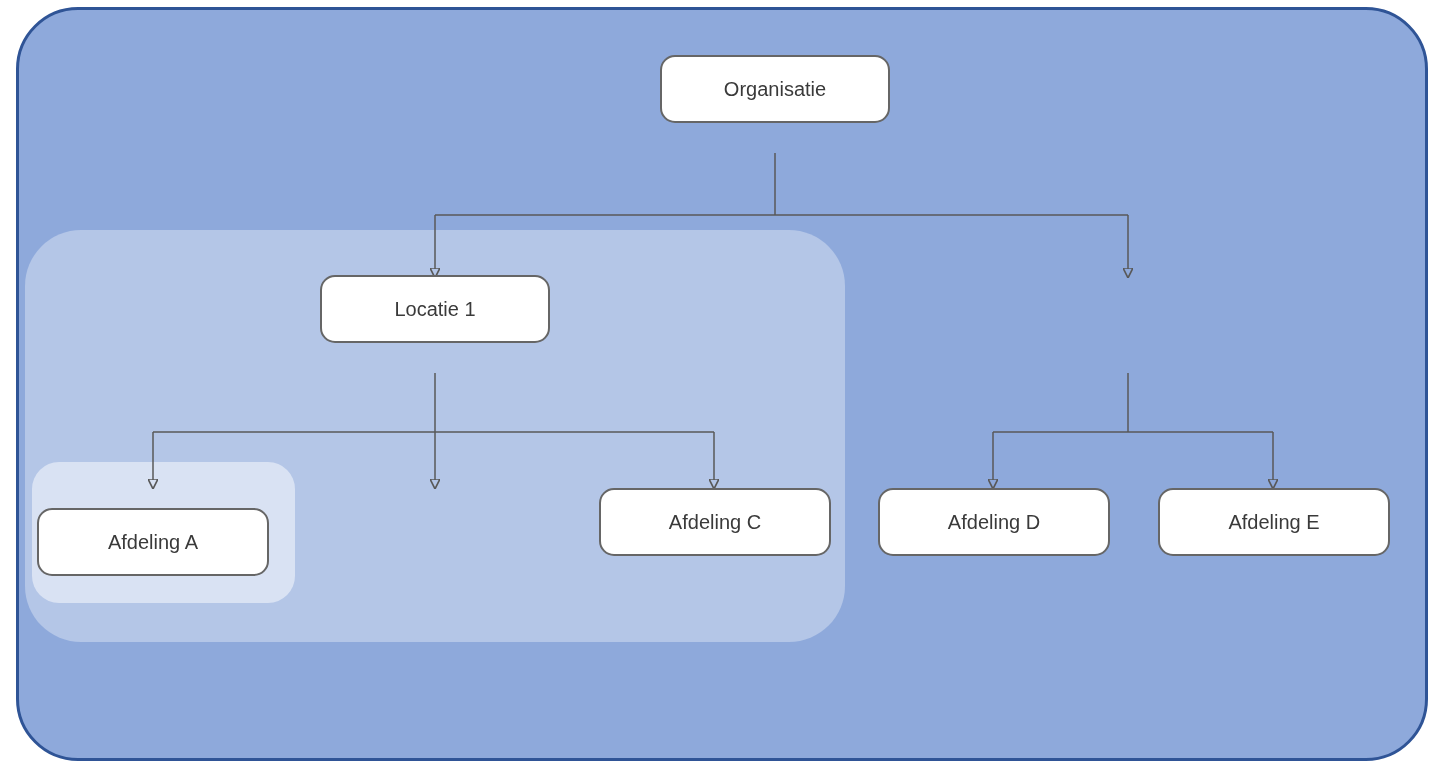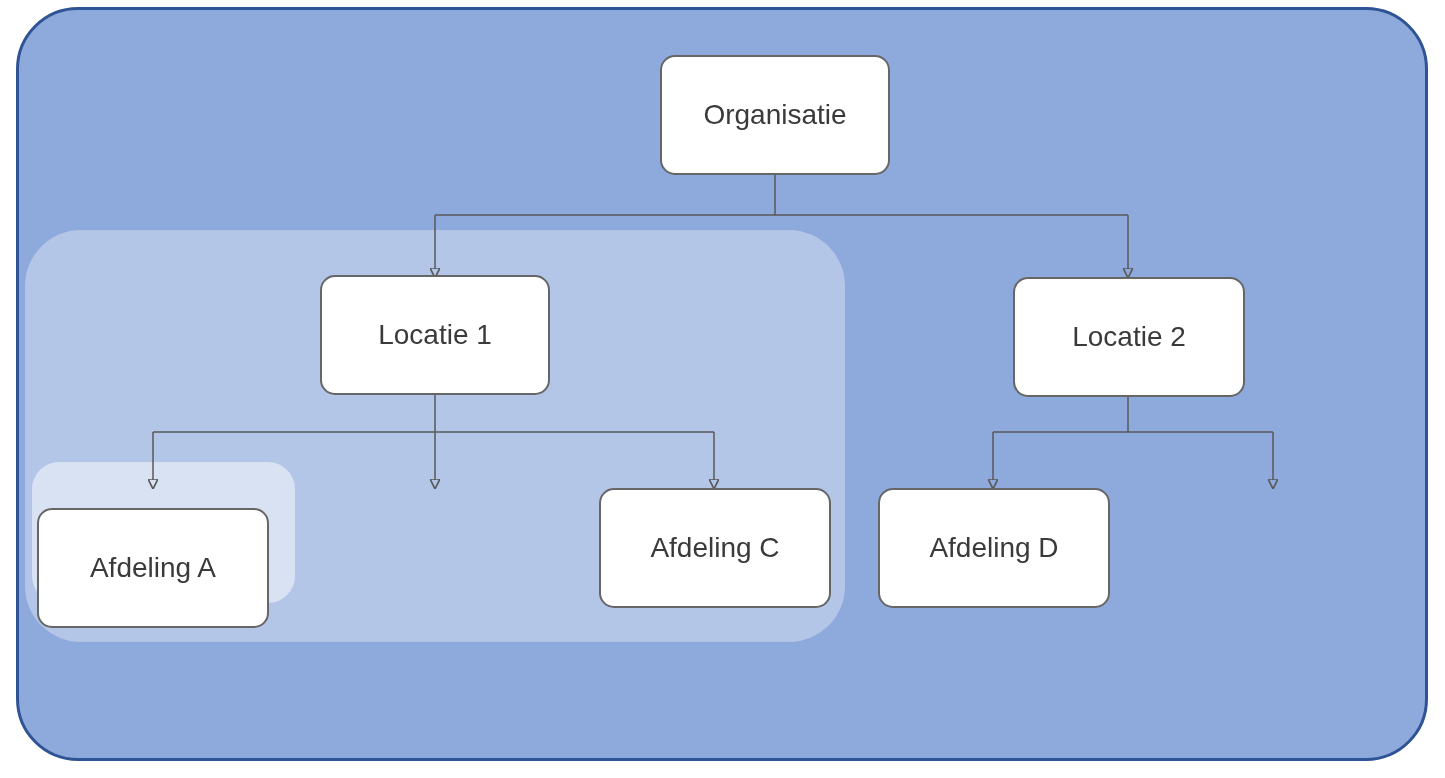--- a/index.html
+++ b/index.html
@@ -45,26 +45,26 @@
     position:absolute;left:0;top:0;width:1445px;height:778px;
     pointer-events:none;
   }
   .connectors path{
     fill:none;
     stroke:var(--connector);
     stroke-width:1.5;
   }
   .node{
     position:absolute;
-    height:120px;
+    height:68px;
     background:var(--node-fill);
     border:2px solid var(--node-border);
     border-radius:15px;
     display:flex;align-items:center;justify-content:center;
-    font-size:28px;
+    font-size:20px;
     color:var(--text);
     cursor:default;
     white-space:nowrap;
   }
   .n-organisatie{left:660px;top:55px;width:230px}
   .n-locatie-1{left:320px;top:275px;width:230px}
   .n-locatie-2{left:1013px;top:277px;width:232px}
   .n-afdeling-a{left:37px;top:508px;width:232px}
   .n-afdeling-b{left:319px;top:488px;width:230px}
   .n-afdeling-c{left:599px;top:488px;width:232px}
@@ -106,31 +106,31 @@
   </svg>
 
   <div class="node n-organisatie">
     <span>Organisatie</span>
   </div>
 
   <div class="node n-locatie-1">
     <span>Locatie 1</span>
   </div>
 
-  <div class="node n-locatie-2">
-    <span>Locatie 2</span>
-  </div>
 
   <div class="node n-afdeling-a">
     <span>Afdeling A</span>
   </div>
 
 
   <div class="node n-afdeling-d">
     <span>Afdeling D</span>
   </div>
 
   <div class="node n-afdeling-c">
     <span>Afdeling C</span>
   </div>
 
+  <div class="node n-afdeling-e">
+    <span>Afdeling E</span>
+  </div>
 
 </div>
 
 </body></html>

